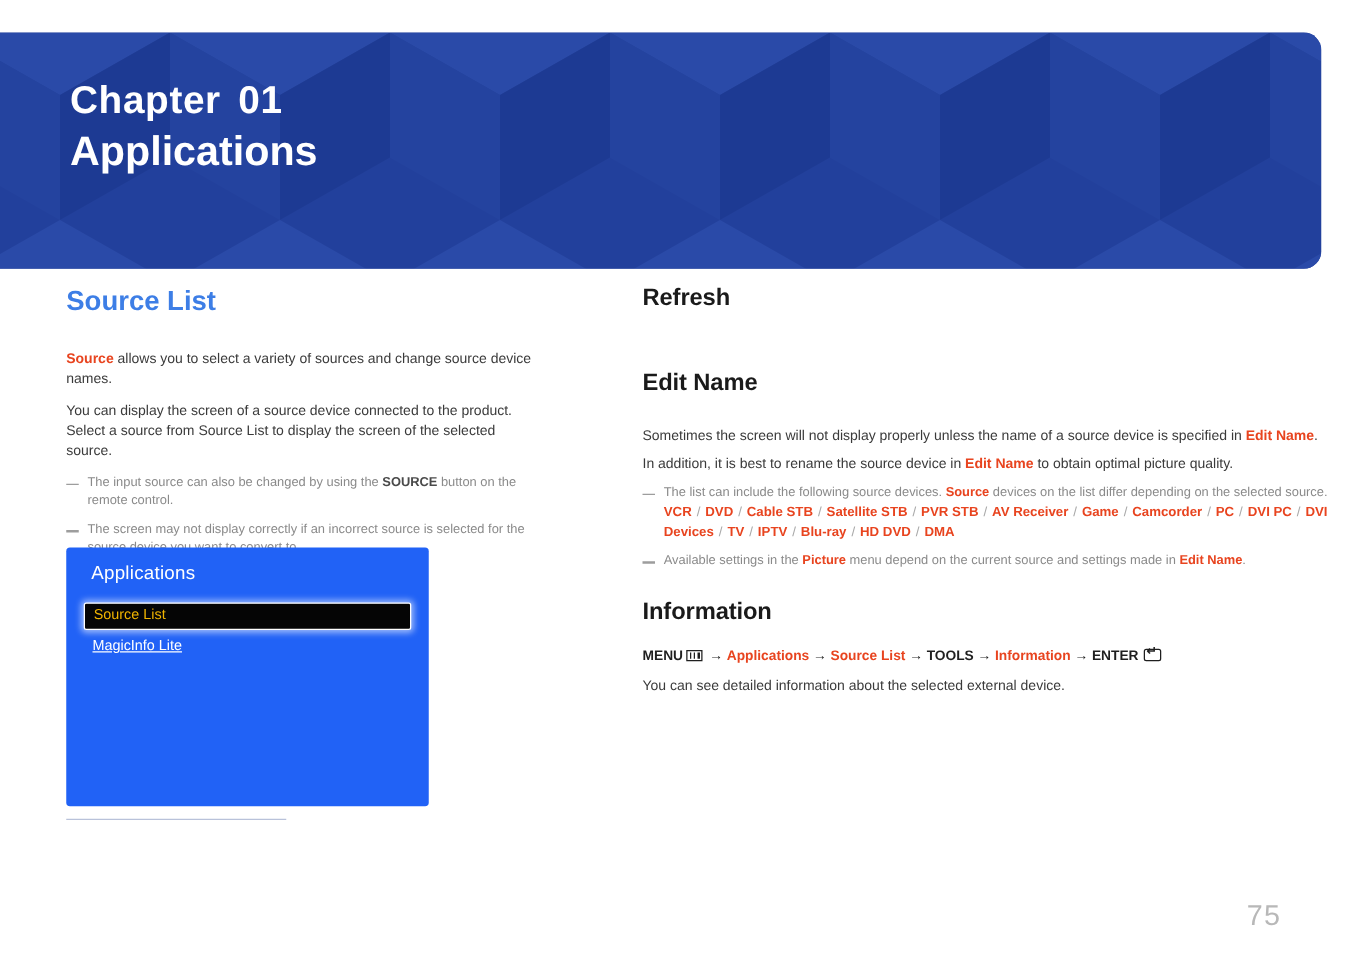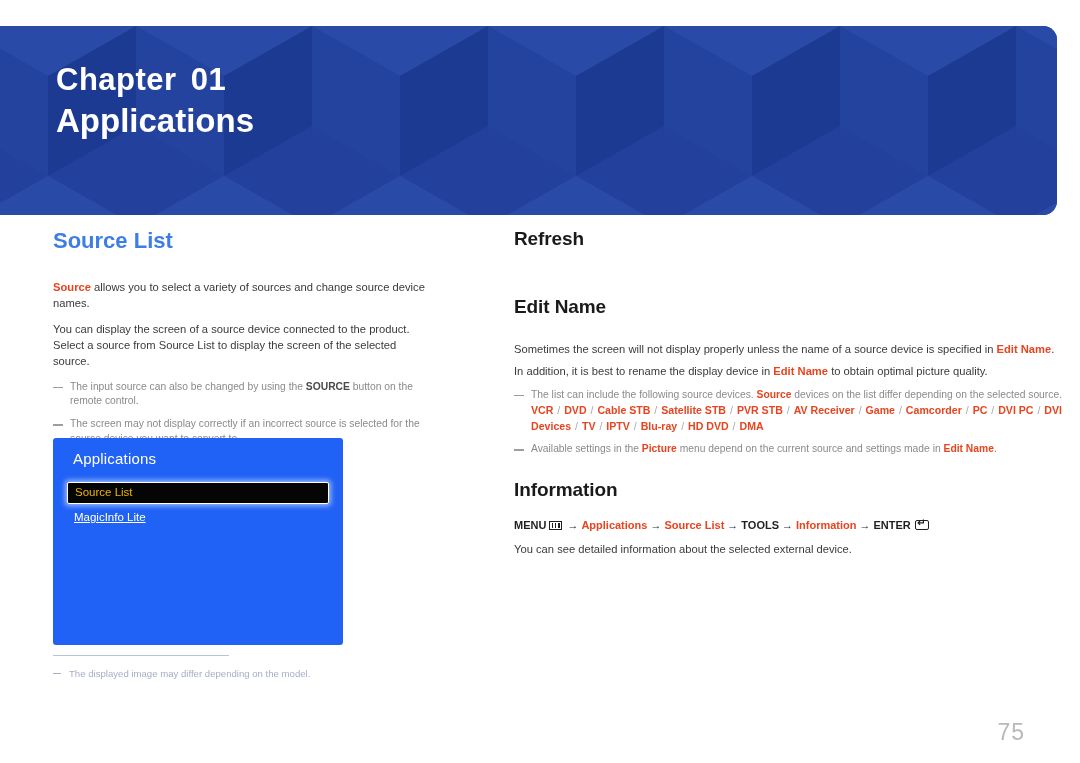--- a/index.html
+++ b/index.html
@@ -304,40 +304,39 @@
   <div class="tvbox">
     <div class="tvbox-title">Applications</div>
     <div class="tv-item-sel">
       <span>Source List</span>
     </div>
     <div class="tv-item">MagicInfo Lite</div>
   </div>
 
   <div class="footnote-wrap">
     <div class="footnote-rule"></div>
-    <div class="footnote">The displayed image may differ depending on the model.</div>
   </div>
 
   <div class="col-right">
 
     <h2 class="sec-black">Refresh</h2>
     <div class="sp-16"></div>
     <div class="sp-8"></div>
 
     <div class="sp-22"></div>
 
     <h2 class="sec-black">Edit Name</h2>
     <div class="sp-16"></div>
     <div class="sp-8"></div>
     <p class="body">
       <span>Sometimes the screen will not display properly unless the name of a source device is specified in </span><span class="red">Edit Name</span><span>.</span>
     </p>
     <div class="sp-6"></div>
     <p class="body">
-      <span>In addition, it is best to rename the display device in </span><span class="red">Edit Name</span><span> to obtain optimal picture quality.</span>
+      <span>In addition, it is best to rename the source device in </span><span class="red">Edit Name</span><span> to obtain optimal picture quality.</span>
     </p>
     <div class="sp-8"></div>
     <p class="note">
       <span>The list can include the following source devices. </span><span class="red">Source</span><span> devices on the list differ depending on the selected source.</span>
     </p>
     <div class="devlist" id="device-list"><span>VCR</span><span class="sep"> / </span><span>DVD</span><span class="sep"> / </span><span>Cable STB</span><span class="sep"> / </span><span>Satellite STB</span><span class="sep"> / </span><span>PVR STB</span><span class="sep"> / </span><span>AV Receiver</span><span class="sep"> / </span><span>Game</span><span class="sep"> / </span><span>Camcorder</span><span class="sep"> / </span><span>PC</span><span class="sep"> / </span><span>DVI PC</span><span class="sep"> / </span><span>DVI Devices</span><span class="sep"> / </span><span>TV</span><span class="sep"> / </span><span>IPTV</span><span class="sep"> / </span><span>Blu-ray</span><span class="sep"> / </span><span>HD DVD</span><span class="sep"> / </span><span>DMA</span></div>
     <div class="sp-8"></div>
     <p class="note">
       <span>Available settings in the </span><span class="red">Picture</span><span> menu depend on the current source and settings made in </span><span class="red">Edit Name</span><span>.</span>
     </p>

